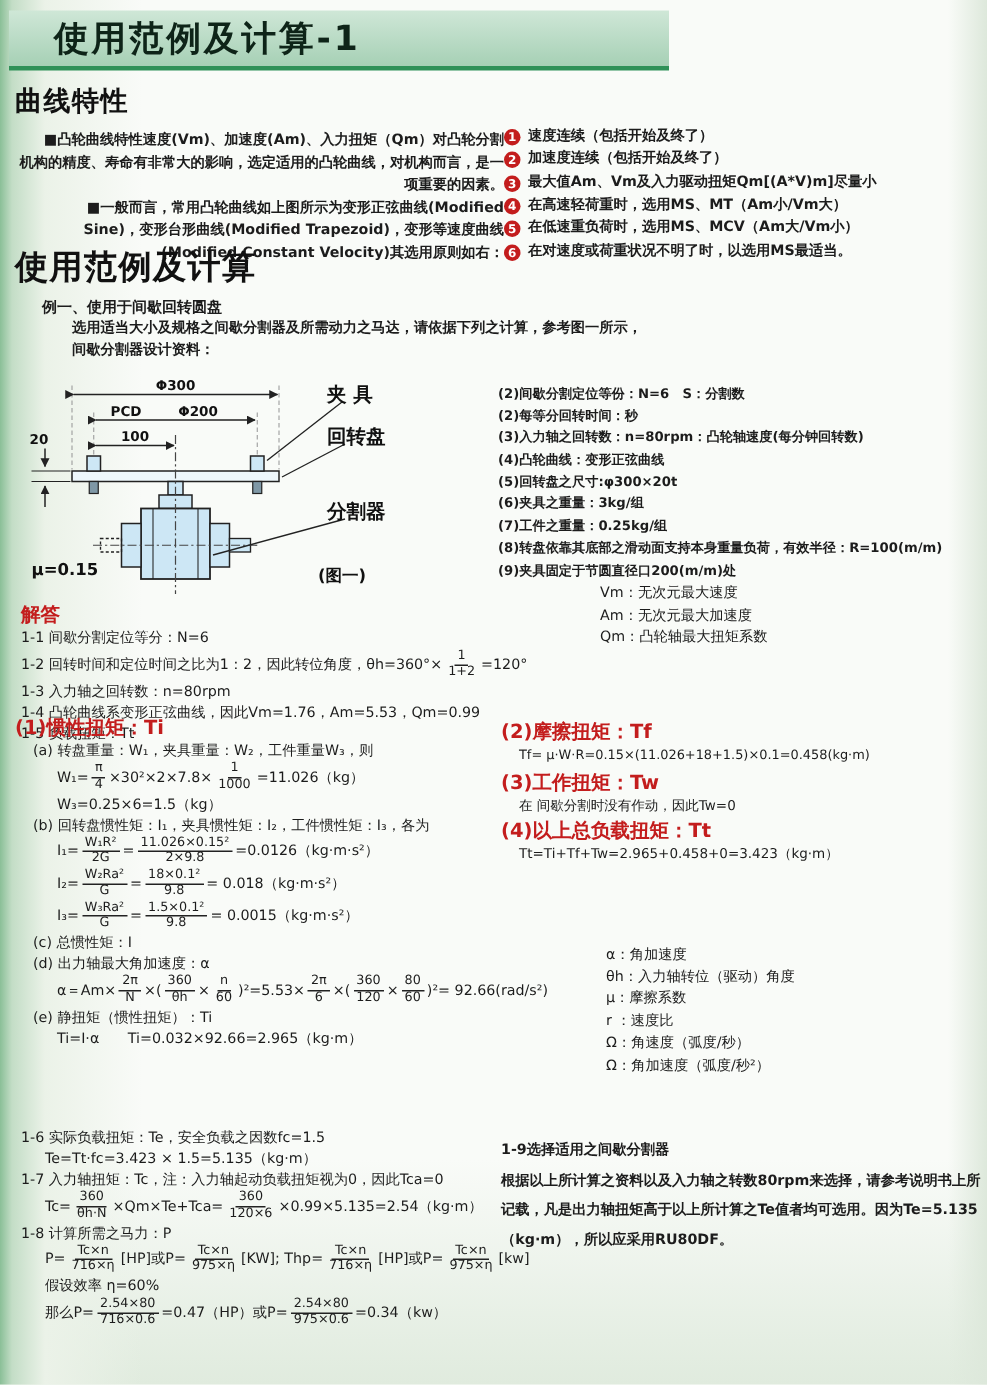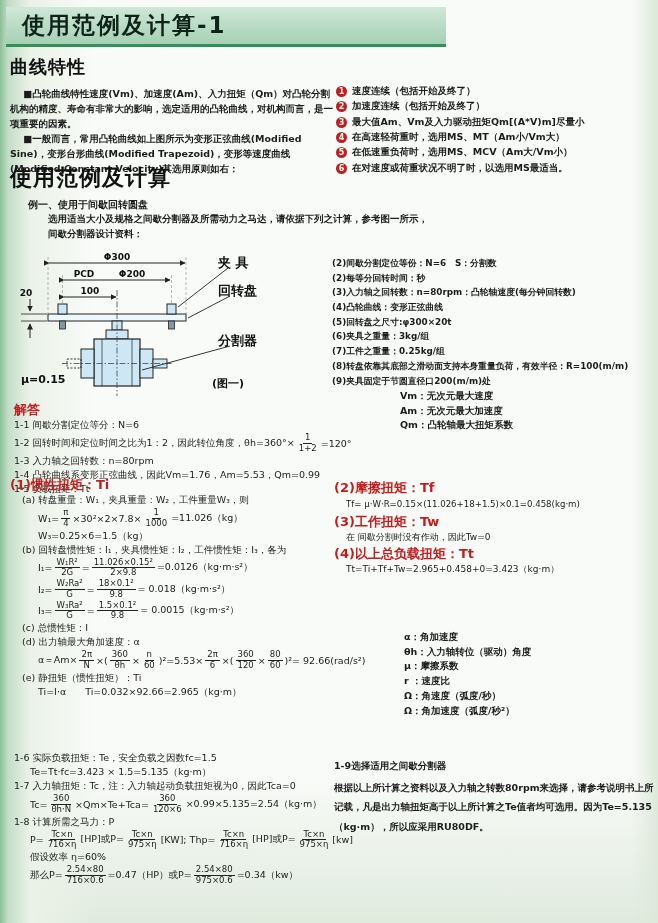--- a/index.html
+++ b/index.html
@@ -8,26 +8,26 @@
     font-family:"DejaVu Sans","Liberation Sans",sans-serif;color:#1c1c1c;
     background-image:
       linear-gradient(to right,#8abf97 0px,#c3ddc6 8px,#ebf2e8 30px,rgba(255,255,255,0) 95px),
       linear-gradient(to left,#dde8db 0px,rgba(255,255,255,0) 26px),
       linear-gradient(to top,#e0ebde 0px,rgba(255,255,255,0) 150px),
       linear-gradient(#f9fbf8,#f9fbf8);
   }
   .hdr{position:absolute;left:6px;top:7px;width:440px;height:37px;
     background:linear-gradient(#cfe7d7,#a6d0b5);
     border-bottom:3px solid #2f9158;display:flex;align-items:center;}
-  .hdr-title{font-size:23px;font-weight:bold;color:#0e2418;padding-left:16px;letter-spacing:2px;}
+  .hdr-title{font-size:23px;font-weight:bold;color:#0e2418;padding-left:30px;letter-spacing:2px;}
   .h2{position:absolute;font-weight:bold;color:#111;}
   #h-curve{left:10px;top:55px;font-size:18px;letter-spacing:1px;}
   #h-example{left:10px;top:163px;font-size:22px;letter-spacing:1px;}
   .para-block{position:absolute;left:10px;top:86px;width:326px;font-size:9.5px;font-weight:bold;line-height:1.58;}
-  .para-block p{margin:0;text-indent:1.4em;}
+  .para-block p{margin:0;text-indent:1.4em;text-align:right;}
   .rules{position:absolute;left:336px;top:85px;width:318px;}
   .rule{display:flex;gap:5px;margin-bottom:3px;font-size:9.5px;font-weight:bold;line-height:1.3;}
   .badge{width:11px;height:11px;border-radius:50%;background:#c31d1d;color:#fff;font-size:8px;
     line-height:11px;text-align:center;flex:0 0 11px;margin-top:1px;}
   .case-title{position:absolute;left:28px;top:198px;font-size:10px;font-weight:bold;}
   .case-lines{position:absolute;left:48px;top:212px;font-size:9.5px;font-weight:bold;line-height:1.55;}
   .specs{position:absolute;left:332px;top:257px;width:324px;font-size:8.8px;font-weight:bold;line-height:1.5;}
   .spec-line{margin-bottom:1.5px;}
   .red-h{position:absolute;color:#c31d1d;font-weight:bold;font-size:13px;}
   #h-answer{left:14px;top:401px;}
@@ -40,21 +40,21 @@
   #inertia{left:22px;top:494px;width:345px;}
   #bottomleft{left:14px;top:752px;width:430px;}
   #tf-wrap{left:346px;top:497px;width:312px;font-size:8.6px;}
   #w-wrap{left:346px;top:531px;width:300px;font-size:9px;}
   #t-wrap{left:346px;top:563px;width:300px;font-size:9px;text-align:right;}
   .fline{display:flex;align-items:center;white-space:nowrap;margin-bottom:1px;min-height:13px;}
   .fline.ind{margin-left:16px;}
   .frac{display:inline-flex;flex-direction:column;align-items:center;margin:0 2px;line-height:1.15;font-size:8.5px;}
   .frac .num{border-bottom:1px solid #222;padding:0 2px;}
   .frac .den{padding:0 2px;}
-  .legend{position:absolute;font-size:9.5px;font-weight:bold;line-height:1.55;}
+  .legend{position:absolute;font-size:9.5px;font-weight:normal;line-height:1.55;}
   #legend-vm{left:400px;top:389px;}
   #legend-sym{left:404px;top:630px;}
   #sel{position:absolute;left:334px;top:760px;width:320px;font-size:9.5px;font-weight:bold;}
   #sel .t19{margin-bottom:5px;}
   #sel .p19{line-height:2.05;}
   svg text{font-family:"DejaVu Sans","Liberation Sans",sans-serif;}
 </style>
 </head>
 <body>
 

